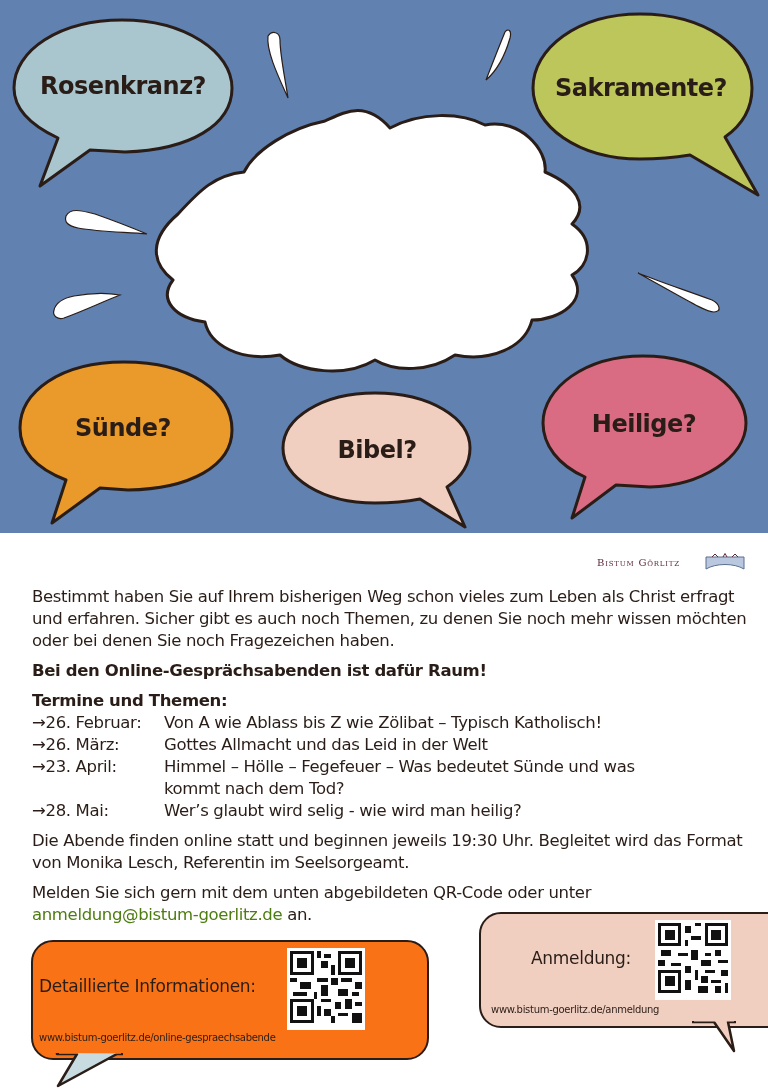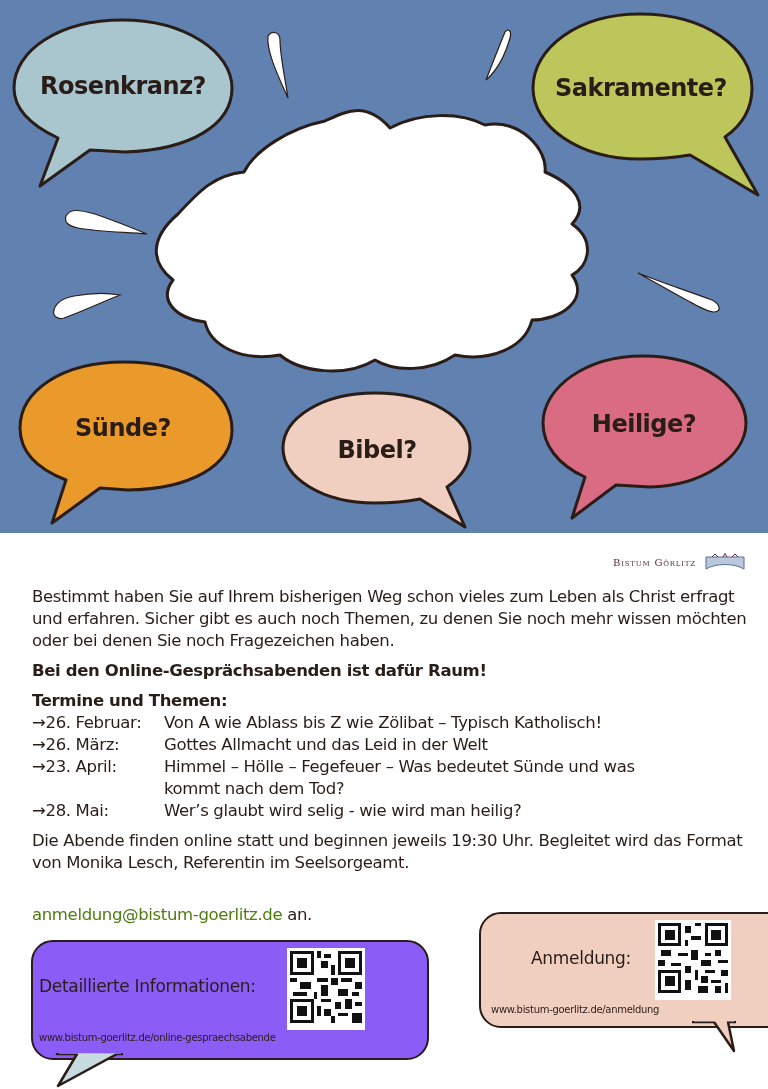--- a/index.html
+++ b/index.html
@@ -29,21 +29,21 @@
     position: absolute; left: 364px; top: 158px;
     transform: translateX(-50%);
     text-align: center; font-weight: bold; color: #2a1d18;
     white-space: nowrap;
   }
   .burst-title { font-size: 27px; line-height: 34px; letter-spacing: -0.3px; }
   .burst-sub { font-size: 21px; line-height: 34px; margin-top: 6px; letter-spacing: -0.4px; }
 
   .logo {
     position: absolute; right: 22px; top: 553px;
-    display: flex; align-items: center; gap: 8px;
+    display: flex; align-items: center; gap: 24px;
   }
   .logo-text {
     font-family: "DejaVu Serif", serif; font-size: 10px; color: #5a2a3a;
     letter-spacing: 0.8px; font-variant: small-caps;
   }
   .content {
     position: absolute; left: 32px; top: 586px; width: 720px;
     font-size: 16.5px; line-height: 22px; color: #2a1d18;
     letter-spacing: -0.35px;
   }
@@ -52,21 +52,21 @@
   .termin-head { font-weight: bold; margin: 0; }
   .termin-row { display: flex; }
   .termin-date { width: 132px; flex: none; white-space: nowrap; }
   .termin-topic { flex: 1; }
   .termins { margin-bottom: 8px; }
   .email { color: #4d7c0f; }
 
   .card {
     position: absolute; border: 2.5px solid #2a1d18; border-radius: 22px; padding-left: 44px;
   }
-  .card-info { left: 31px; top: 940px; width: 350px; height: 116px; background: #8b5cf6; }
+  .card-info { left: 31px; top: 940px; width: 350px; height: 116px; background: #f97316; }
   .card-reg { left: 479px; top: 912px; width: 266px; height: 112px; background: #f1cfc0; }
   .card-label { position: absolute; font-size: 17px; color: #2a1d18; white-space: nowrap; letter-spacing: -0.3px; }
   .card-url { position: absolute; font-size: 10px; color: #2a1d18; white-space: nowrap; letter-spacing: -0.3px; }
   .qr { position: absolute; background: #fff; padding: 3px; }
   .tail { position: absolute; }
 </style>
 </head>
 <body>
 
 <div class="hero">
@@ -130,21 +130,21 @@
       <span class="termin-topic" style="max-width:520px;">Himmel – Hölle – Fegefeuer – Was bedeutet Sünde und was kommt nach dem Tod?</span>
     </div>
     <div class="termin-row">
       <span class="termin-date"><span>→</span><span>28. Mai:</span></span>
       <span class="termin-topic">Wer’s glaubt wird selig - wie wird man heilig?</span>
     </div>
   </div>
 
   <p>Die Abende finden online statt und beginnen jeweils 19:30 Uhr. Begleitet wird das Format von Monika Lesch, Referentin im Seelsorgeamt.</p>
   <p>
-    <br>
+    <span>Melden Sie sich gern mit dem unten abgebildeten QR-Code oder unter</span><br>
     <span class="email">anmeldung@bistum-goerlitz.de</span><span> an.</span>
   </p>
 </div>
 
 <div class="card card-info">
   <span class="card-label" style="left:6px; top:34px;">Detaillierte Informationen:</span>
   <div class="qr" style="left:254px; top:6px;">
     <svg width="72" height="72" viewBox="0 0 21 21" shape-rendering="crispEdges">
       <rect width="21" height="21" fill="#fff"></rect>
       <g fill="#111">

